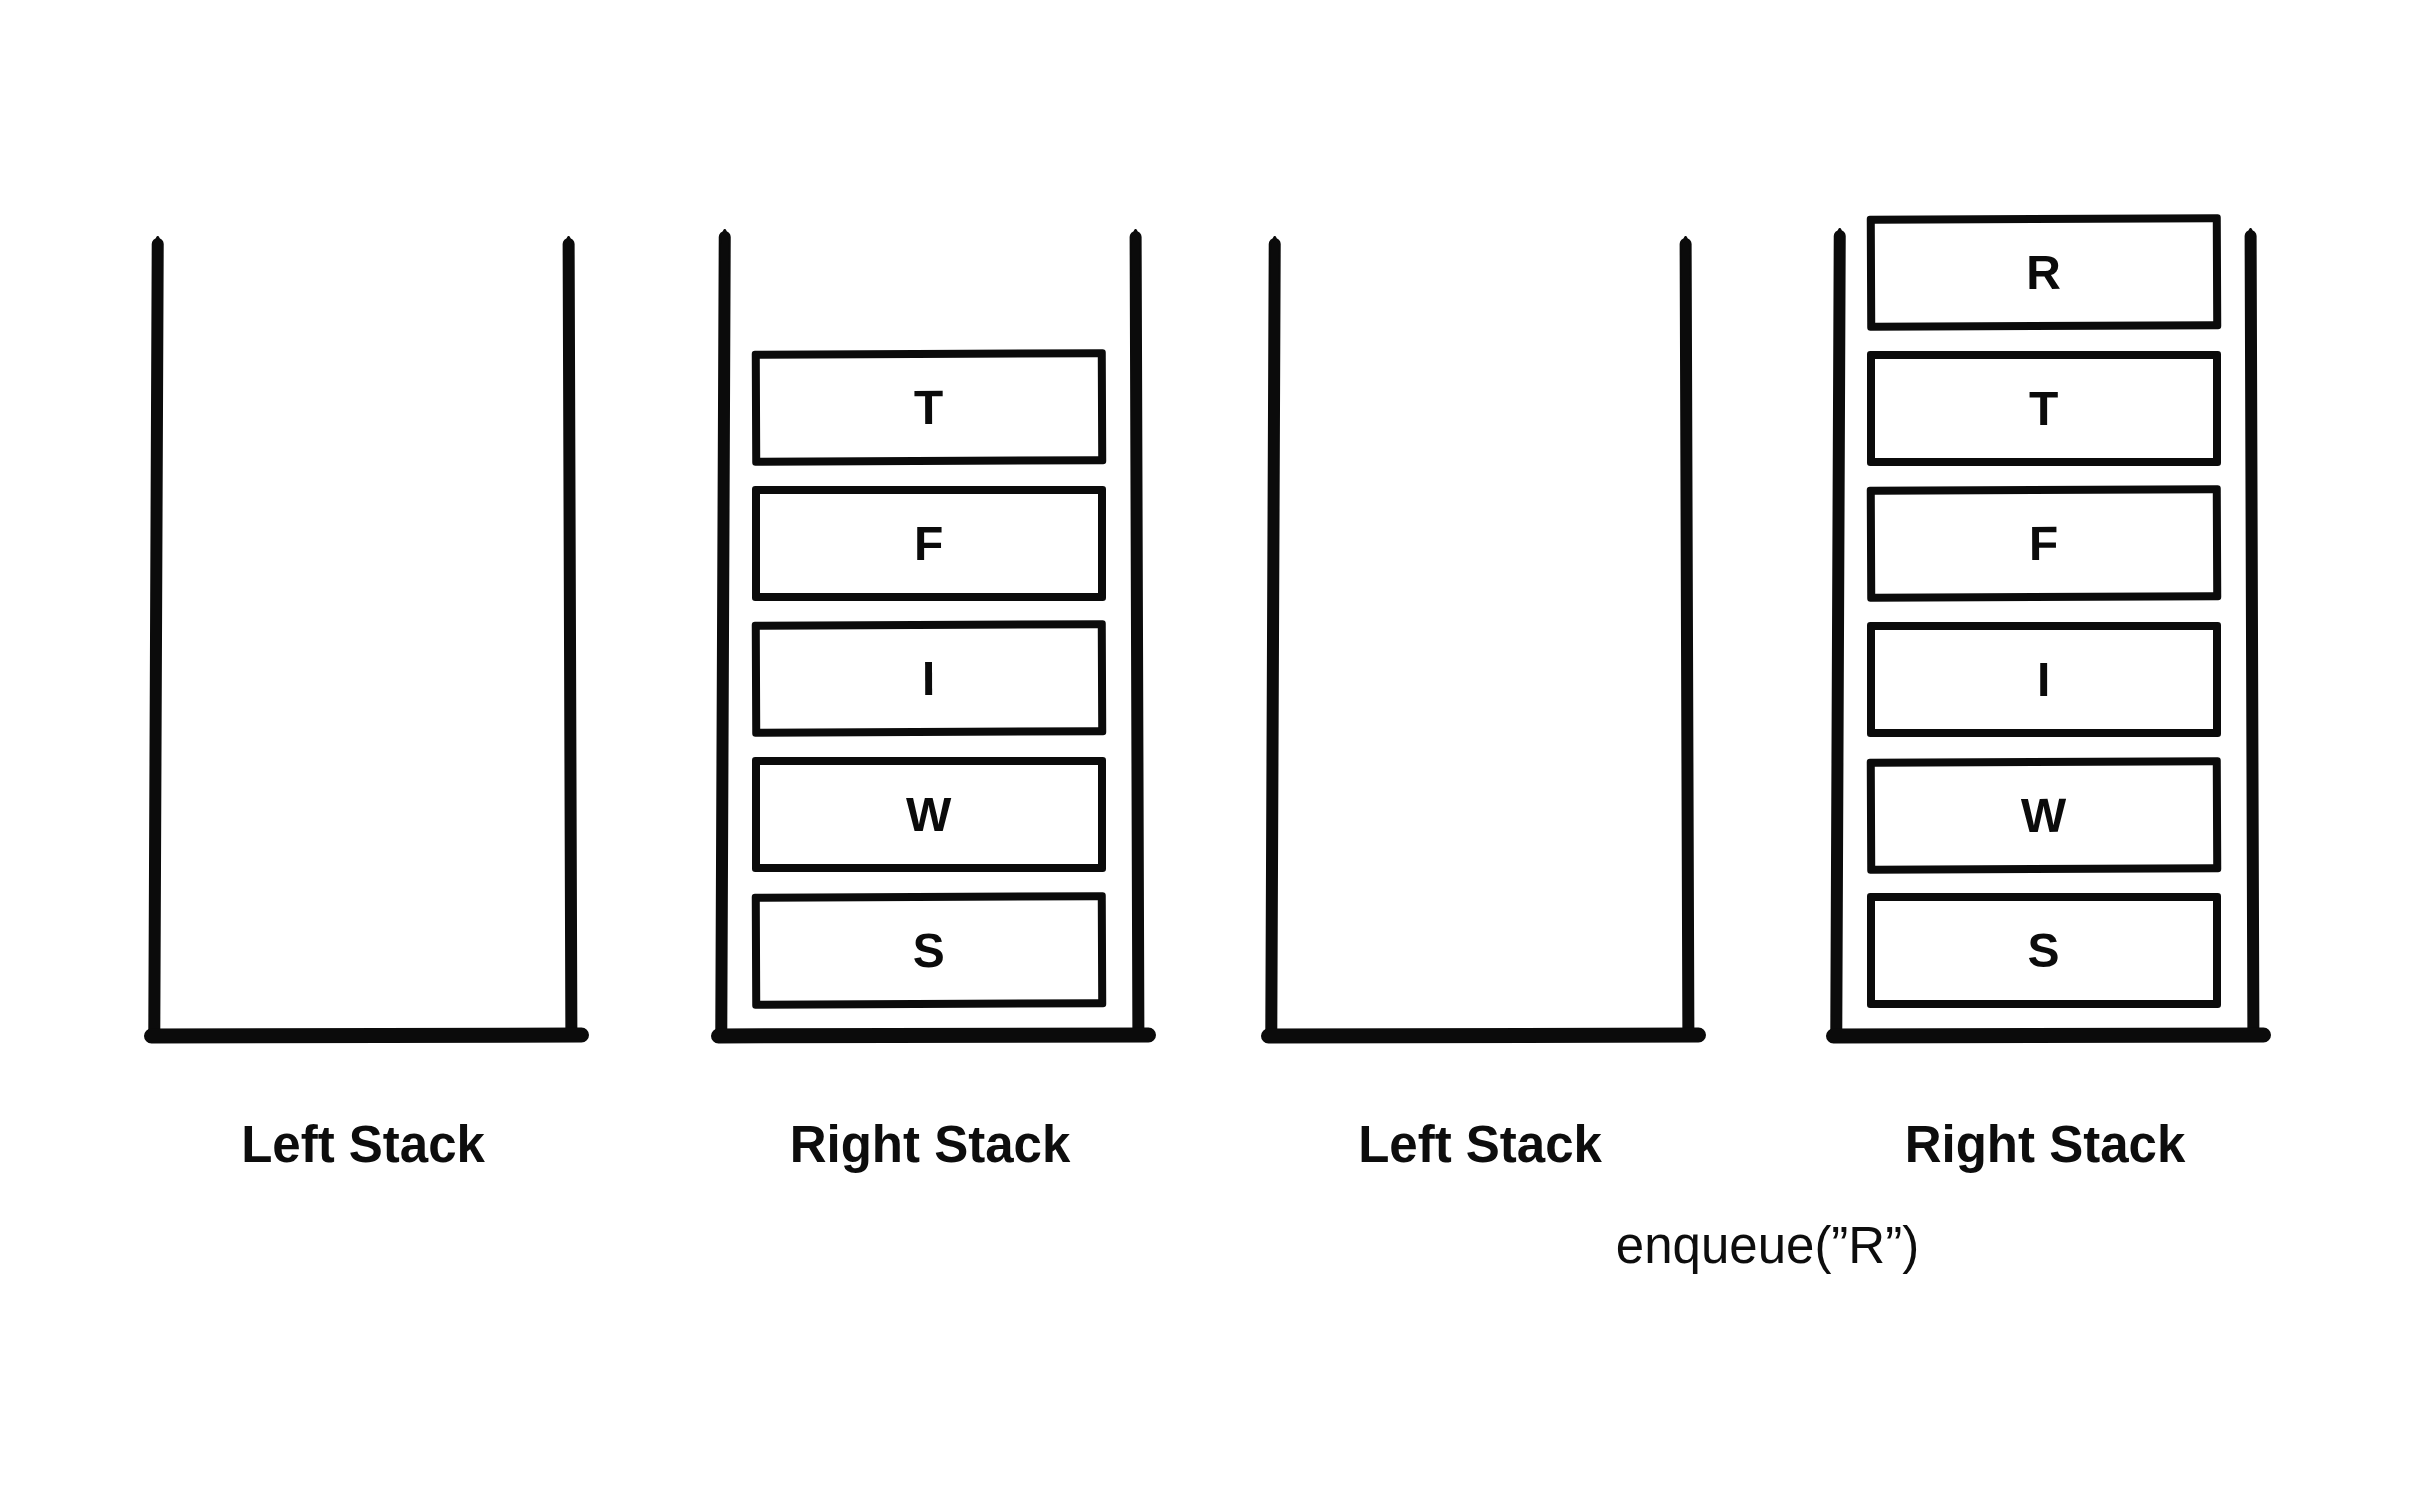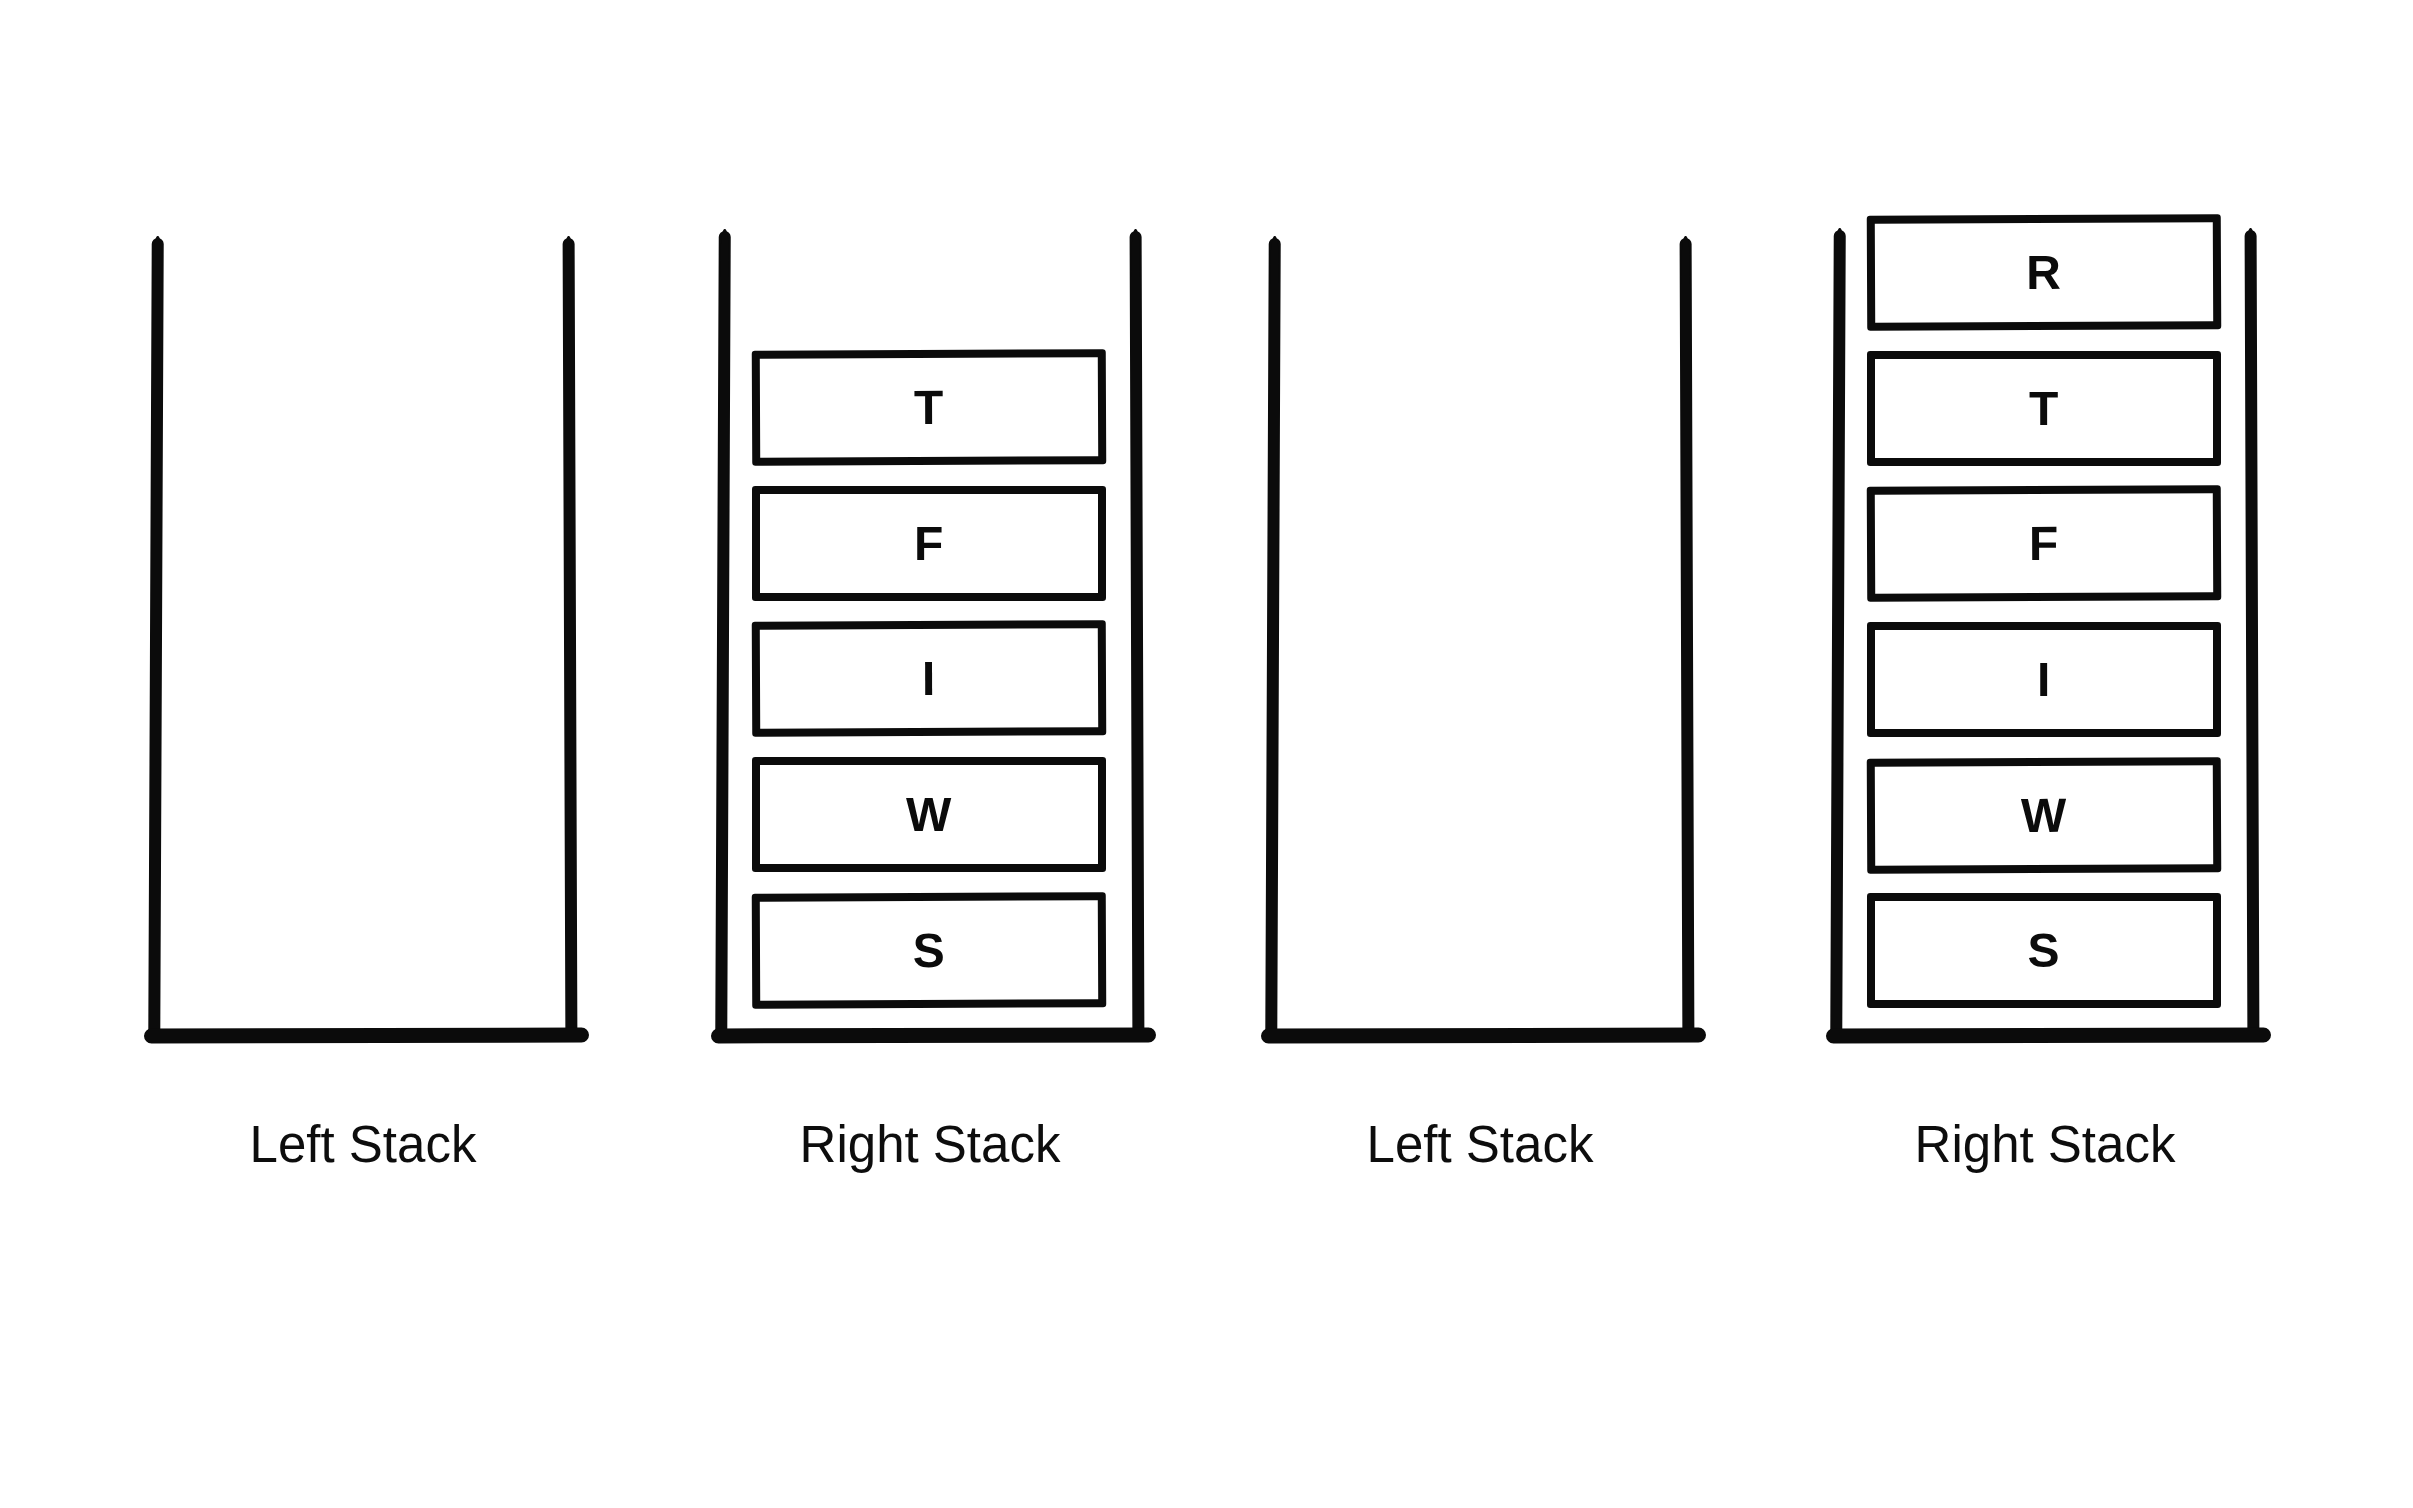--- a/index.html
+++ b/index.html
@@ -89,21 +89,21 @@
 
   
   .stack-label {
     position: absolute;
     left: -96px;
     right: -96px;
     top: 1119px;
     text-align: center;
     font-size: 51px;
     line-height: 1.0;
-    font-weight: 400;
+    font-weight: 700;
     color: #0d0d0d;
     white-space: nowrap;
   }
   .caption {
     position: absolute;
     left: 1488px;
     width: 559px;
     top: 1220px;
     text-align: center;
     font-size: 51px;
@@ -156,15 +156,16 @@
         <div class="box" style="top: 0px;">R</div>
         <div class="box" style="top: 136px;">T</div>
         <div class="box" style="top: 271px;">F</div>
         <div class="box" style="top: 407px;">I</div>
         <div class="box" style="top: 543px;">W</div>
         <div class="box" style="top: 678px;">S</div>
       </div>
     <div class="stack-label">Right Stack</div>
   </div>
 
+  <div class="caption">enqueue(”R”)</div>
 
 </div>
 
 
 </body></html>

